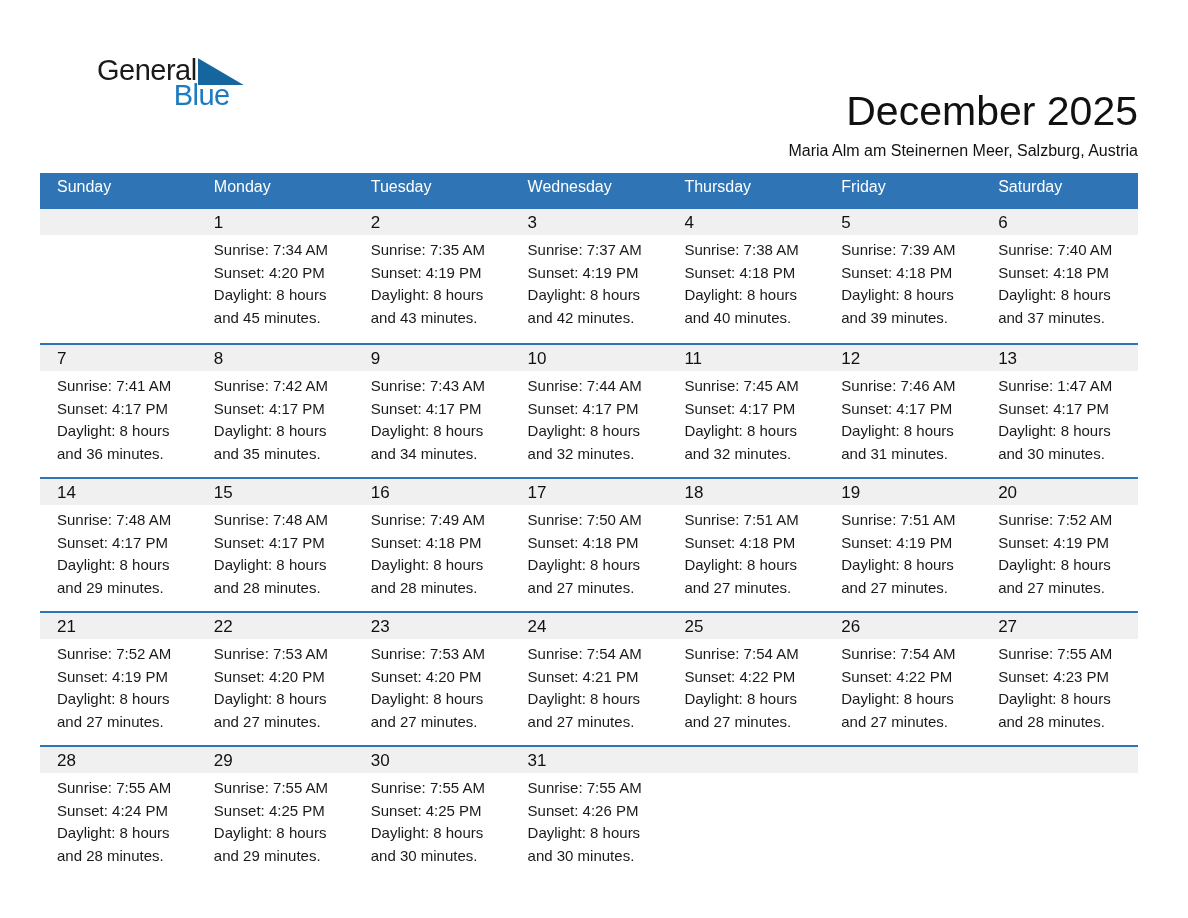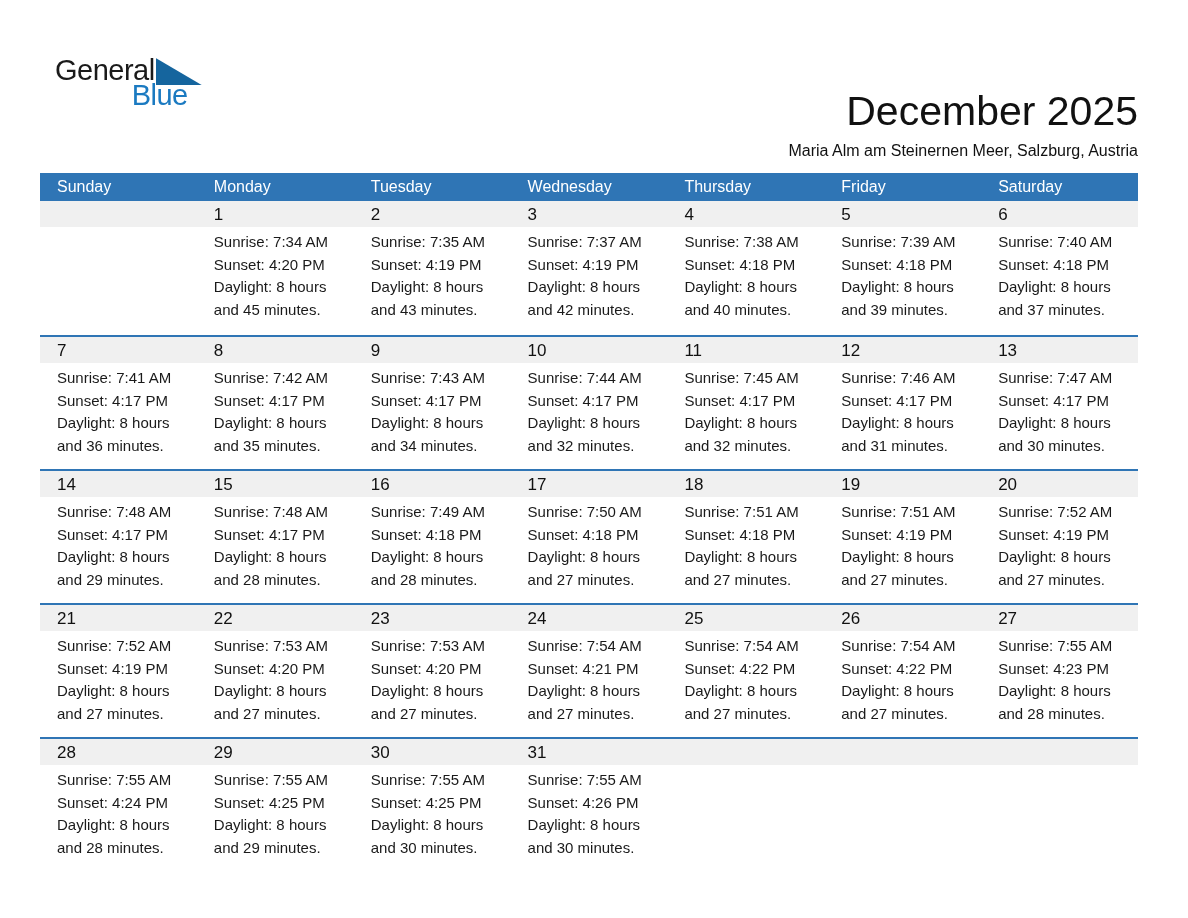--- a/index.html
+++ b/index.html
@@ -17,34 +17,34 @@
     font-family:"Liberation Sans","DejaVu Sans",sans-serif;
     color:var(--ink);
     overflow:hidden;
   }
   .page{width:1188px;height:918px;position:relative;}
   .content{margin-left:40px;width:1098px;}
 
   
   .top{display:flex;justify-content:space-between;align-items:flex-start;padding-top:56px;}
   .logo{line-height:1;margin-left:15px;}
-  .logo-row1{display:flex;align-items:flex-end;}
+  .logo-row1{display:flex;align-items:flex-end;margin-left:42px;}
   .logo-general{font-size:29px;font-weight:500;color:#1A1A1A;letter-spacing:-0.5px;}
   .logo-triangle{width:46px;height:27px;background:var(--tri-blue);margin-left:1px;margin-top:2px;
     clip-path:polygon(0 0,100% 100%,0 100%);}
   .logo-row2{display:flex;justify-content:flex-end;padding-right:14px;margin-top:-4px;align-items:flex-end;}
   .logo-blue-text{font-size:29px;font-weight:500;color:var(--logo-blue);letter-spacing:-0.5px;}
 
   .titles{text-align:right;margin-top:-2px;}
   .month-title{font-size:41px;font-weight:400;color:#111;line-height:1.15;margin-top:34px;}
   .location{font-size:16px;font-weight:400;color:#111;margin-top:7px;}
 
   
   .cal{margin-top:13px;}
-  .cal-header{display:grid;grid-template-columns:repeat(7,1fr);background:var(--header-blue);height:28px;}
+  .cal-header{display:grid;grid-template-columns:repeat(7,1fr);background:var(--header-blue);height:36px;}
   .hcell{color:#fff;font-size:16px;line-height:28px;padding-left:17px;overflow:hidden;white-space:nowrap;}
 
   .week-row{display:grid;grid-template-columns:repeat(7,1fr);height:134px;}
   .week-row + .week-row{border-top:2.5px solid var(--sep-blue);}
   .day-cell{overflow:hidden;}
   .day-band{height:26px;background:var(--band-gray);font-size:17px;line-height:27px;padding-left:17px;color:#111;}
   .day-lines{padding:4px 4px 0 17px;}
   .line{font-size:15px;line-height:22.5px;color:var(--ink);white-space:nowrap;}
 </style>
 </head>
@@ -190,21 +190,21 @@
               <div class="day-lines">
                 <div class="line">Sunrise: 7:46 AM</div>
                 <div class="line">Sunset: 4:17 PM</div>
                 <div class="line">Daylight: 8 hours</div>
                 <div class="line">and 31 minutes.</div>
               </div>
             </div>
             <div class="day-cell">
               <div class="day-band">13</div>
               <div class="day-lines">
-                <div class="line">Sunrise: 7:47 AM</div>
+                <div class="line">Sunrise: 1:47 AM</div>
                 <div class="line">Sunset: 4:17 PM</div>
                 <div class="line">Daylight: 8 hours</div>
                 <div class="line">and 30 minutes.</div>
               </div>
             </div>
           </div>
           <div class="week-row">
             <div class="day-cell">
               <div class="day-band">14</div>
               <div class="day-lines">

